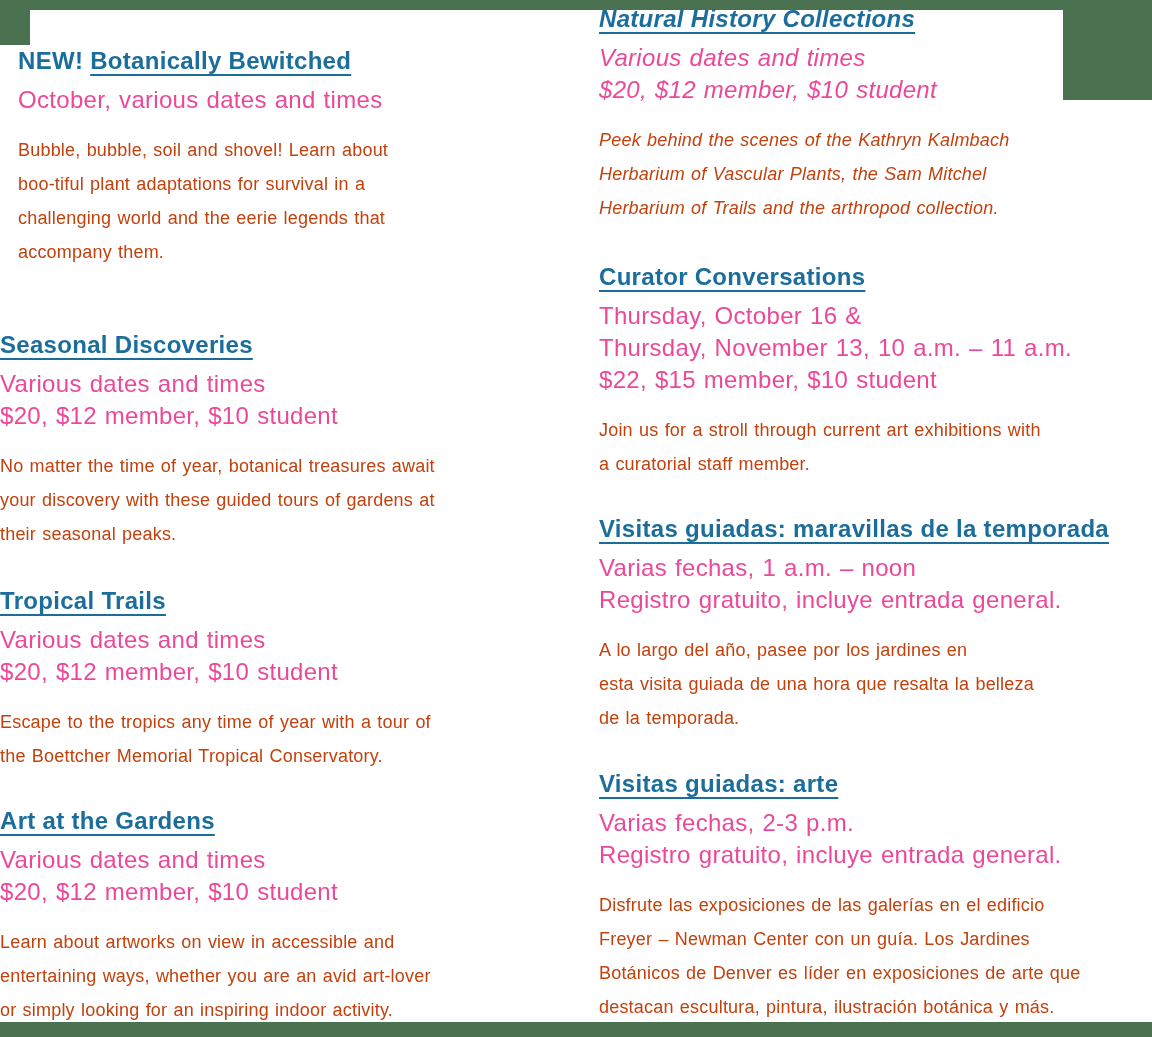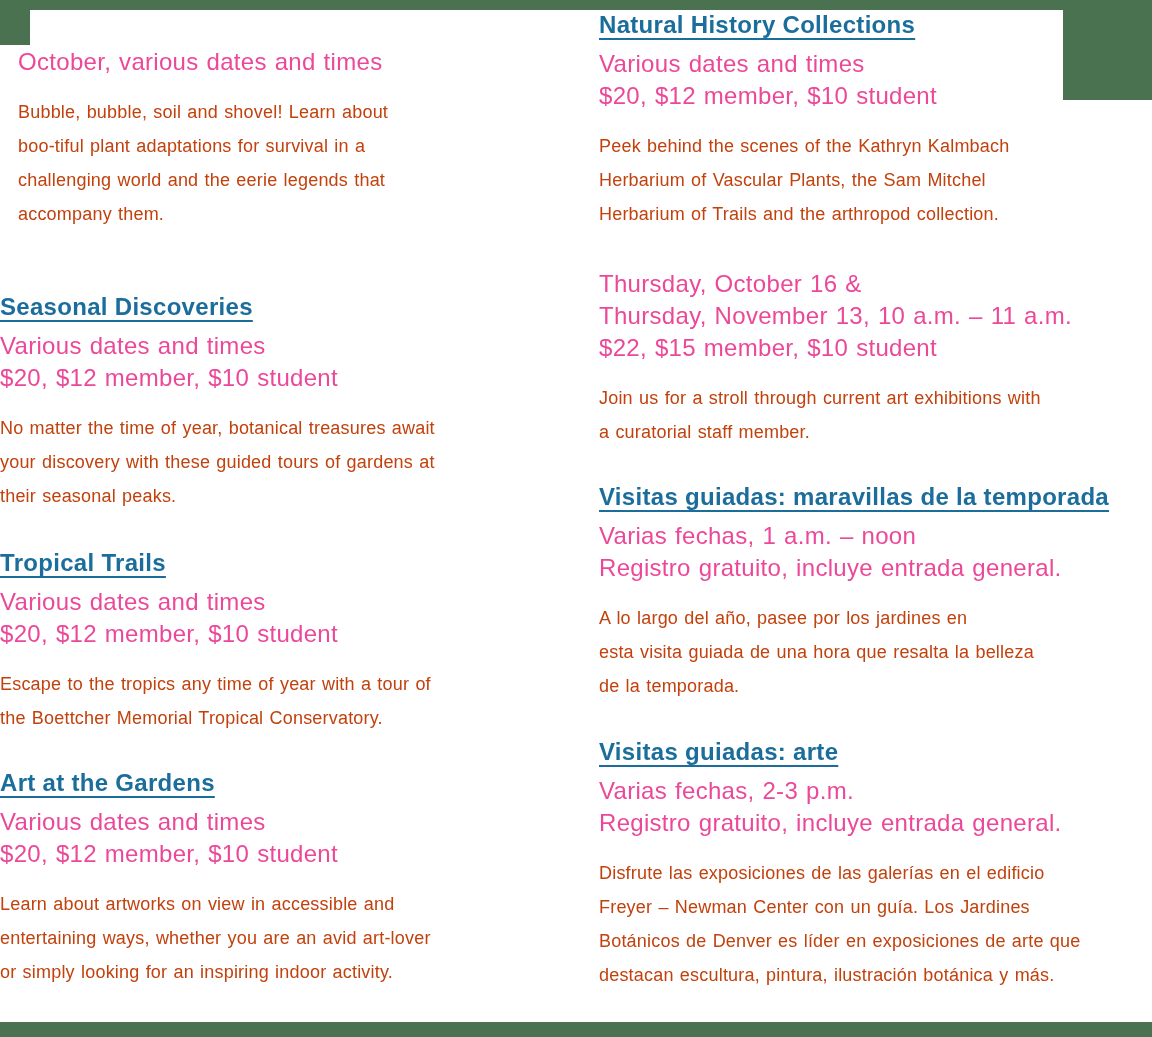--- a/index.html
+++ b/index.html
@@ -41,36 +41,37 @@
   .description{
     margin:0;font-size:18px;line-height:34px;color:#c2410c;
     white-space:pre;letter-spacing:0.2px;word-spacing:1px;
   }
 
   
   .col-left  .b1{margin-top:46px;}
   .col-left  .b2{margin-top:61px;}
   .col-left  .b3{margin-top:35px;}
   .col-left  .b4{margin-top:33px;}
-  .col-right .b1{margin-top:10px;}
+  .col-right .b1{margin-top:4px;font-style:italic;}
   .col-right .b2{margin-top:37px;}
   .col-right .b3{margin-top:33px;}
   .col-right .b4{margin-top:34px;}
 </style>
 </head>
 <body>
 
 <div class="decor top-strip"></div>
 <div class="decor top-left-block"></div>
 <div class="decor top-right-block"></div>
 <div class="decor bottom-strip"></div>
 
 <div class="col col-left">
 
   <section class="event b1 indent">
+    <h3 class="event-title"><span class="prefix">NEW!</span><a class="event-link">Botanically Bewitched</a></h3>
     <p class="schedule">October, various dates and times</p>
     <p class="description">Bubble, bubble, soil and shovel! Learn about
 boo-tiful plant adaptations for survival in a
 challenging world and the eerie legends that
 accompany them.</p>
   </section>
 
   <section class="event b2">
     <h3 class="event-title"><a class="event-link">Seasonal Discoveries</a></h3>
     <p class="schedule">Various dates and times
@@ -104,20 +105,21 @@
   <section class="event b1">
     <h3 class="event-title"><a class="event-link">Natural History Collections</a></h3>
     <p class="schedule">Various dates and times
 $20, $12 member, $10 student</p>
     <p class="description">Peek behind the scenes of the Kathryn Kalmbach
 Herbarium of Vascular Plants, the Sam Mitchel
 Herbarium of Trails and the arthropod collection.</p>
   </section>
 
   <section class="event b2">
+    <h3 class="event-title"><a class="event-link">Curator Conversations</a></h3>
     <p class="schedule">Thursday, October 16 &amp;
 Thursday, November 13, 10 a.m. – 11 a.m.
 $22, $15 member, $10 student</p>
     <p class="description">Join us for a stroll through current art exhibitions with
 a curatorial staff member.</p>
   </section>
 
   <section class="event b3">
     <h3 class="event-title"><a class="event-link">Visitas guiadas: maravillas de la temporada</a></h3>
     <p class="schedule">Varias fechas, 1 a.m. – noon

